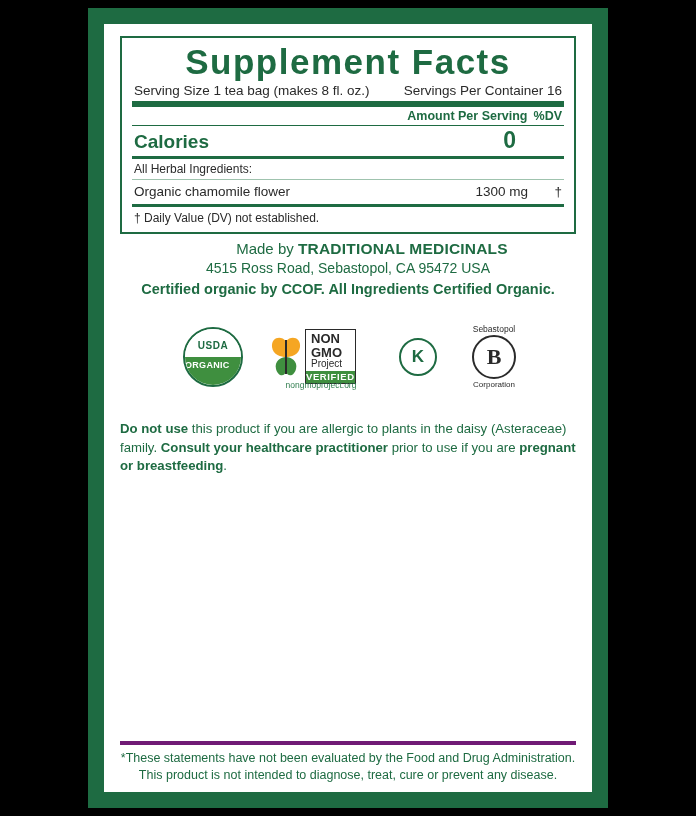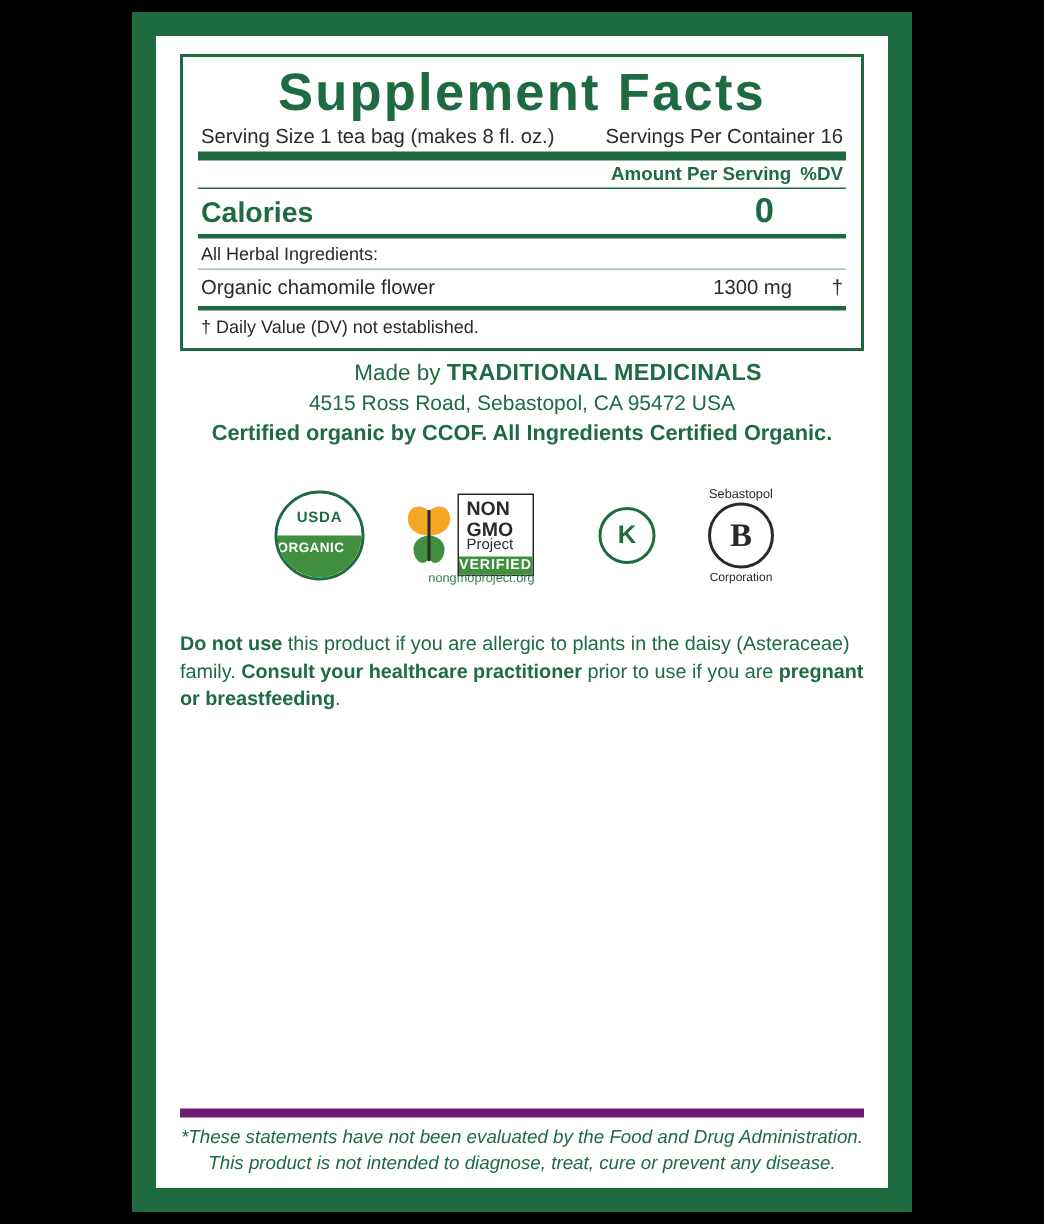--- a/index.html
+++ b/index.html
@@ -211,27 +211,26 @@
     color: #1e6b42;
   }
   .warning b { font-weight: bold; }
 
   
   .disclaimer {
     position: absolute;
     left: 16px;
     right: 16px;
     bottom: 8px;
-    border-top: 6px solid #701a75;
+    border-top: 4px solid #701a75;
     padding-top: 5px;
     text-align: center;
     color: #1e6b42;
     font-size: 12.5px;
     line-height: 1.35;
-    font-style: italic;
   }
 </style>
 </head>
 <body>
 
 <div class="label-frame">
   <div class="label-inner">
 
     <div class="sf-panel">
       <div class="sf-title">Supplement Facts</div>

